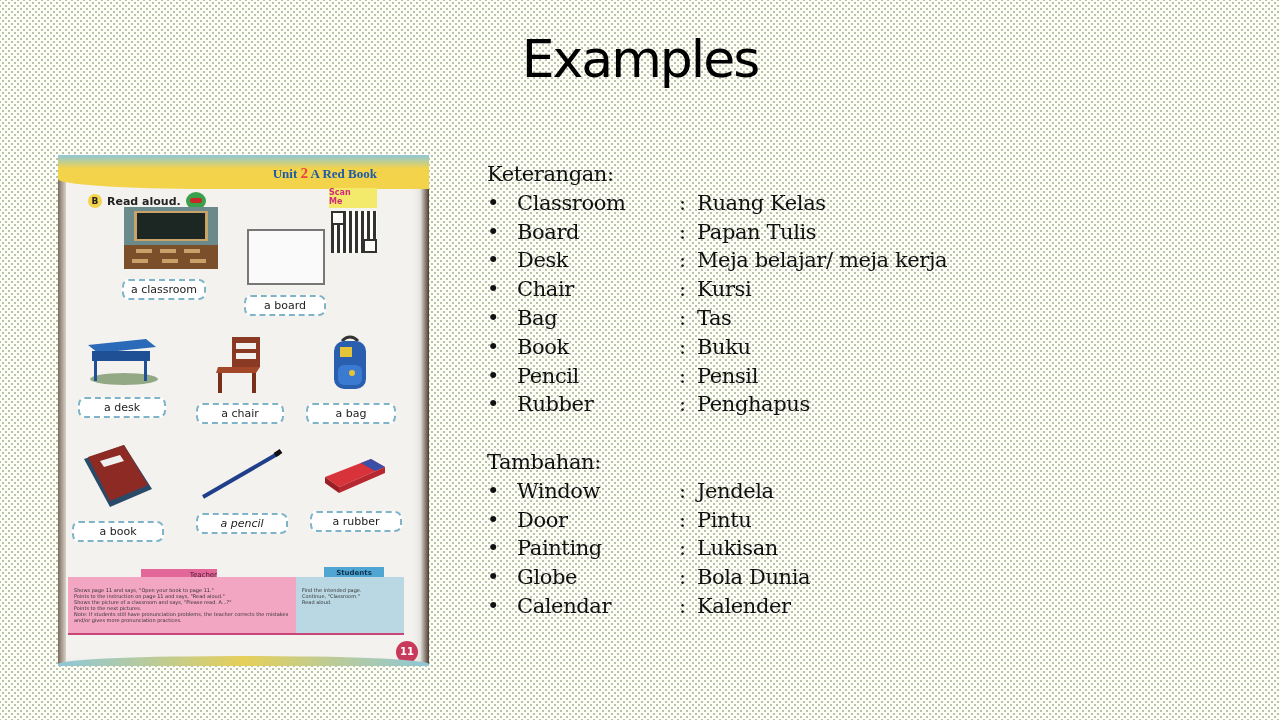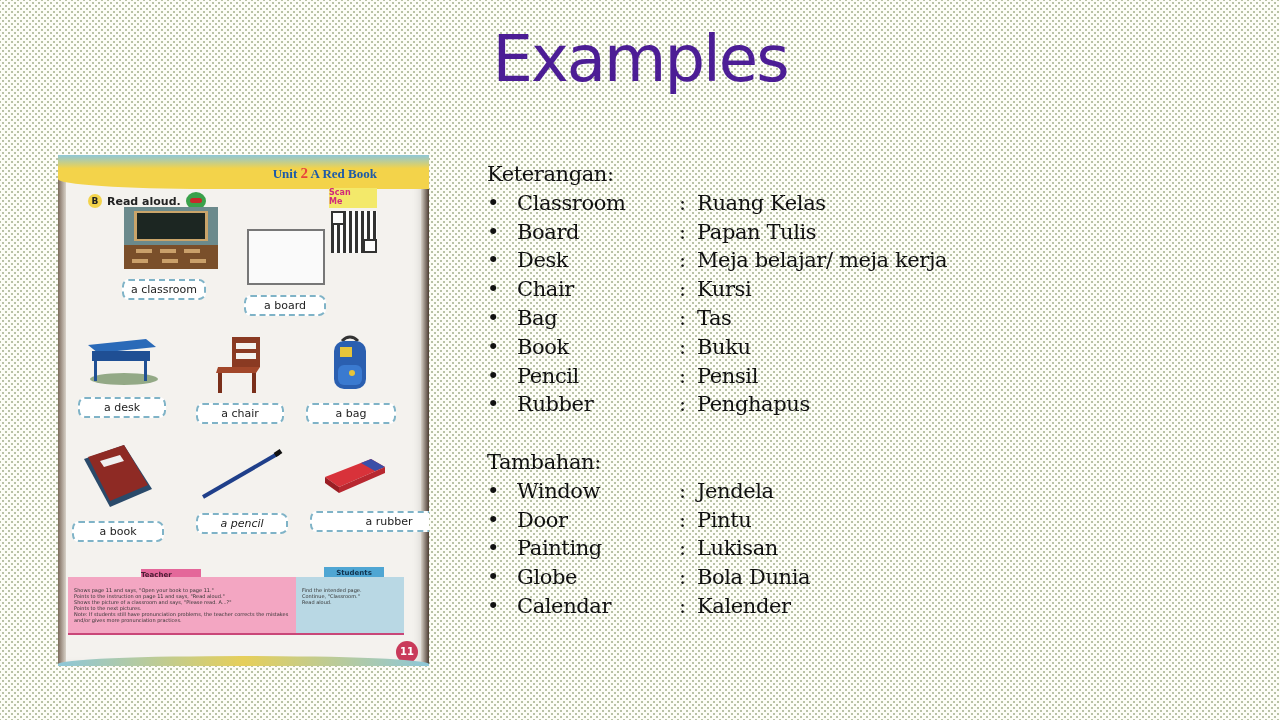--- a/index.html
+++ b/index.html
@@ -9,22 +9,22 @@
     background-image:
       radial-gradient(circle, #b9c2a6 0.8px, transparent 1.1px),
       radial-gradient(circle, #b9c2a6 0.8px, transparent 1.1px);
     background-size:6px 6px, 6px 6px;
     background-position:0 0, 3px 3px;
     font-family:"DejaVu Serif", serif;
     color:#111;
   }
   .title {
     position:absolute; left:0; width:1280px; top:26px; text-align:center;
-    font-family:"DejaVu Sans", sans-serif; font-size:64px; letter-spacing:-2px;
-    color:#4c1d95; line-height:66px;
+    font-family:"DejaVu Sans", sans-serif; font-size:52px; letter-spacing:-2px;
+    color:#000000; line-height:66px;
   }
   
   .book {
     position:absolute; left:58px; top:155px; width:371px; height:511px;
     background:#f4f2ee; overflow:hidden;
     box-shadow: inset -8px 0 10px rgba(0,0,0,0.15);
   }
   .book .leftedge { position:absolute; left:0; top:0; width:8px; height:100%; background:linear-gradient(90deg,#7c6a5c,#d8d2c8); }
   .book .rightedge { position:absolute; right:0; top:0; width:8px; height:100%; background:linear-gradient(90deg,#d8d2c8,#4a3a30); }
   .book .topband {
@@ -75,21 +75,21 @@
     font-family:"DejaVu Sans", sans-serif; font-size:5px; color:#333; padding:10px 6px 0 6px; box-sizing:border-box;
     border-bottom:2px solid #c94778;
   }
   .students-box {
     position:absolute; left:238px; top:422px; width:108px; height:58px; background:#b9d8e4;
     font-family:"DejaVu Sans", sans-serif; font-size:5px; color:#333; padding:10px 6px 0 6px; box-sizing:border-box;
     border-bottom:2px solid #c94778;
   }
   .tab-teacher {
     position:absolute; left:83px; top:414px; width:60px; height:12px; background:#e4679a;
-    font-family:"DejaVu Sans", sans-serif; font-size:7px; font-weight:bold; color:#4a1d33; text-align:left; line-height:12px;
+    font-family:"DejaVu Sans", sans-serif; font-size:7px; font-weight:normal; color:#4a1d33; text-align:right; line-height:12px;padding-left:16px;
   }
   .tab-students {
     position:absolute; left:266px; top:412px; width:60px; height:12px; background:#4fa6d3;
     font-family:"DejaVu Sans", sans-serif; font-size:7px; font-weight:bold; color:#10324e; text-align:center; line-height:12px;
   }
   .page-num {
     position:absolute; left:338px; top:486px; width:22px; height:22px; border-radius:50%; background:#c93a5a;
     font-family:"DejaVu Sans", sans-serif; font-size:10px; font-weight:bold; color:#fff; text-align:center; line-height:22px;
   }
   .bottom-wave {
@@ -205,21 +205,21 @@
     </svg>
     <div class="label" style="width:88px;">a pencil</div>
   </div>
   <div class="item" style="left:252px; top:296px; width:90px;">
     <svg class="pic" width="68" height="50" viewBox="0 0 68 50">
       <polygon points="4,26 50,8 64,16 18,36" fill="#d8323a"></polygon>
       <polygon points="40,12 50,8 64,16 54,20" fill="#3a4fa8"></polygon>
       <polygon points="4,26 18,36 18,42 4,32" fill="#9a1e24"></polygon>
       <polygon points="18,36 64,16 64,22 18,42" fill="#b82830"></polygon>
     </svg>
-    <div class="label" style="width:88px;padding-left:33px;">a rubber</div>
+    <div class="label" style="width:88px;">a rubber</div>
   </div>
 
   <div class="tab-teacher">Teacher</div>
   <div class="tab-students">Students</div>
   <div class="teacher-box">
     <div>Shows page 11 and says, "Open your book to page 11."</div>
     <div>Points to the instruction on page 11 and says, "Read aloud."</div>
     <div>Shows the picture of a classroom and says, "Please read. A...?"</div>
     <div>Points to the next pictures.</div>
     <div>Note: If students still have pronunciation problems, the teacher corrects the mistakes and/or gives more pronunciation practices.</div>

